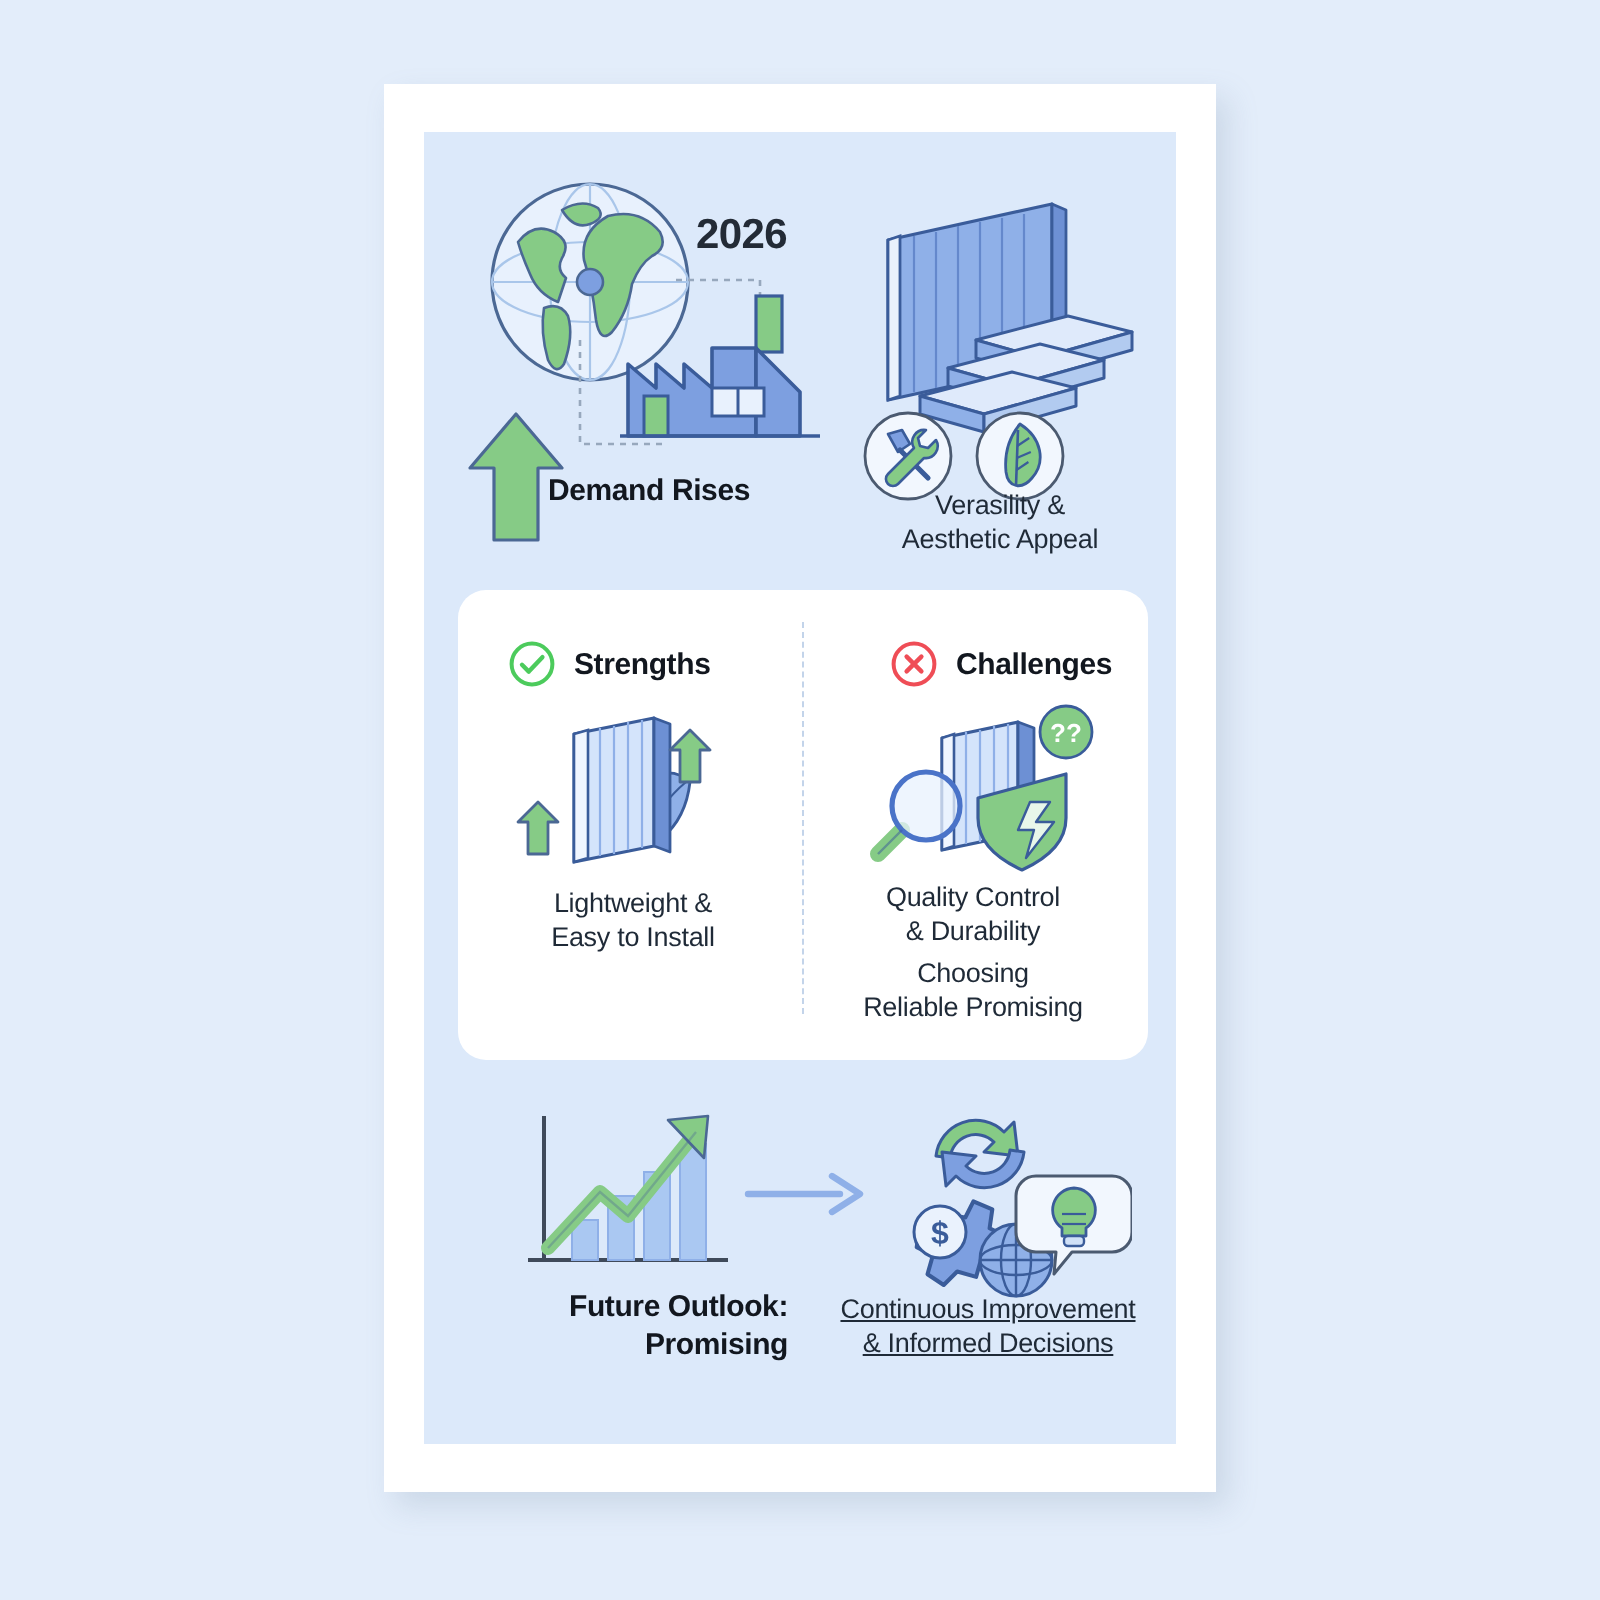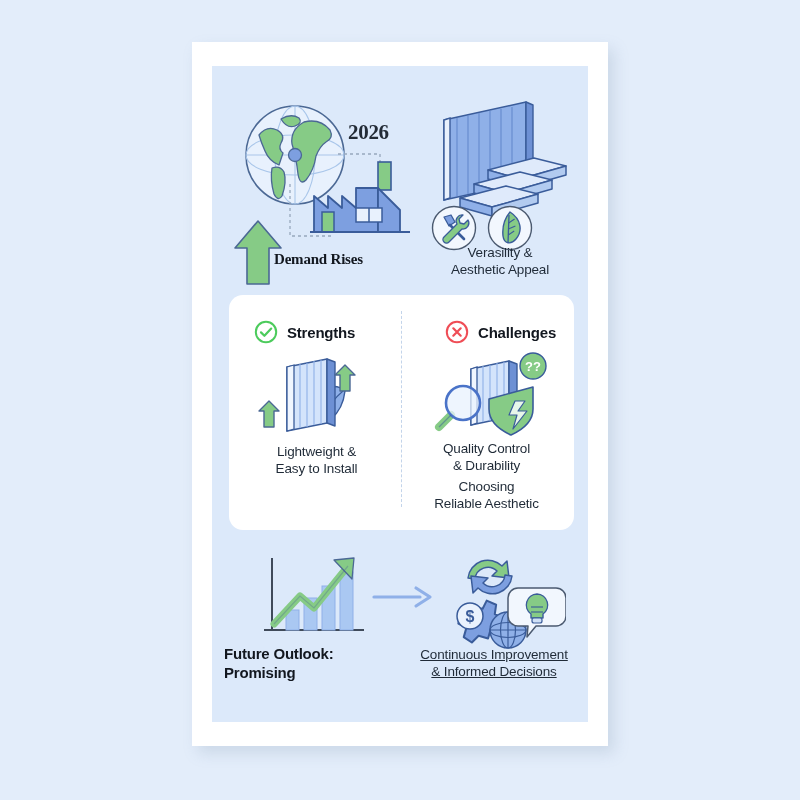--- a/index.html
+++ b/index.html
@@ -58,24 +58,23 @@
   #top-section {
     position: absolute;
     left: 212px;
     top: 66px;
     width: 376px;
     height: 224px;
   }
   #demand-block {
     position: absolute;
     left: 8px;
-    top: 14px;
+    top: 0px;
     width: 190px;
     height: 224px;
-    font-family: Liberation Serif, serif;
   }
   #year-label {
     position: absolute;
     left: 128px;
     top: 40px;
     font-size: 21px;
     font-weight: bold;
     color: #232b36;
     letter-spacing: -0.3px;
   }
@@ -355,21 +354,21 @@
         <text x="108" y="20" font-family="Liberation Sans, sans-serif" font-size="13" font-weight="bold" fill="#ffffff" text-anchor="middle">??</text>
       </svg>
     </div>
 
     <div id="challenges-caption-1" class="caption">
       <div>Quality Control</div>
       <div>&amp; Durability</div>
     </div>
     <div id="challenges-caption-2" class="caption">
       <div>Choosing</div>
-      <div>Reliable Aesthetic</div>
+      <div>Reliable Promising</div>
     </div>
   </div>
 
   <div id="bottom-section">
 
     <div class="ico" style="left:44px; top:12px;">
       <svg width="116" height="92" viewBox="0 0 116 92">
         <line x1="16" y1="6" x2="16" y2="78" stroke="#3f4a5a" stroke-width="2"></line>
         <line x1="8" y1="78" x2="108" y2="78" stroke="#3f4a5a" stroke-width="2"></line>
         <rect x="30" y="58" width="13" height="20" fill="#aac8f2" stroke="#8fb0e8" stroke-width="1"></rect>
@@ -408,21 +407,21 @@
         <g>
           <path d="M84 44 h38 a10 10 0 0 1 10 10 v18 a10 10 0 0 1 -10 10 h-20 l-9 11 l1 -11 h-10 a10 10 0 0 1 -10 -10 V54 a10 10 0 0 1 10 -10z" fill="#f2f7fe" stroke="#4b5a70" stroke-width="1.5" stroke-linejoin="round"></path>
           <path d="M103 50 a11 11 0 0 1 6 20 v4 h-12 v-4 a11 11 0 0 1 6 -20z" fill="#86cb86" stroke="#3a5c9a" stroke-width="1.4" stroke-linejoin="round"></path>
           <line x1="97" y1="63" x2="109" y2="63" stroke="#3a5c9a" stroke-width="1.1"></line>
           <line x1="97" y1="68" x2="109" y2="68" stroke="#3a5c9a" stroke-width="1.1"></line>
           <rect x="98" y="74" width="10" height="5" rx="2" fill="#cfe0f7" stroke="#3a5c9a" stroke-width="1.2"></rect>
         </g>
       </svg>
     </div>
 
-    <div id="outlook-caption" class="caption-bold" style="text-align:left;">
+    <div id="outlook-caption" class="caption-bold" style="text-align:right;">
       <div>Future Outlook:</div>
       <div>Promising</div>
     </div>
 
     <div id="continuous-caption" class="caption">
       <div>Continuous Improvement</div>
       <div>&amp; Informed Decisions</div>
     </div>
   </div>
 

